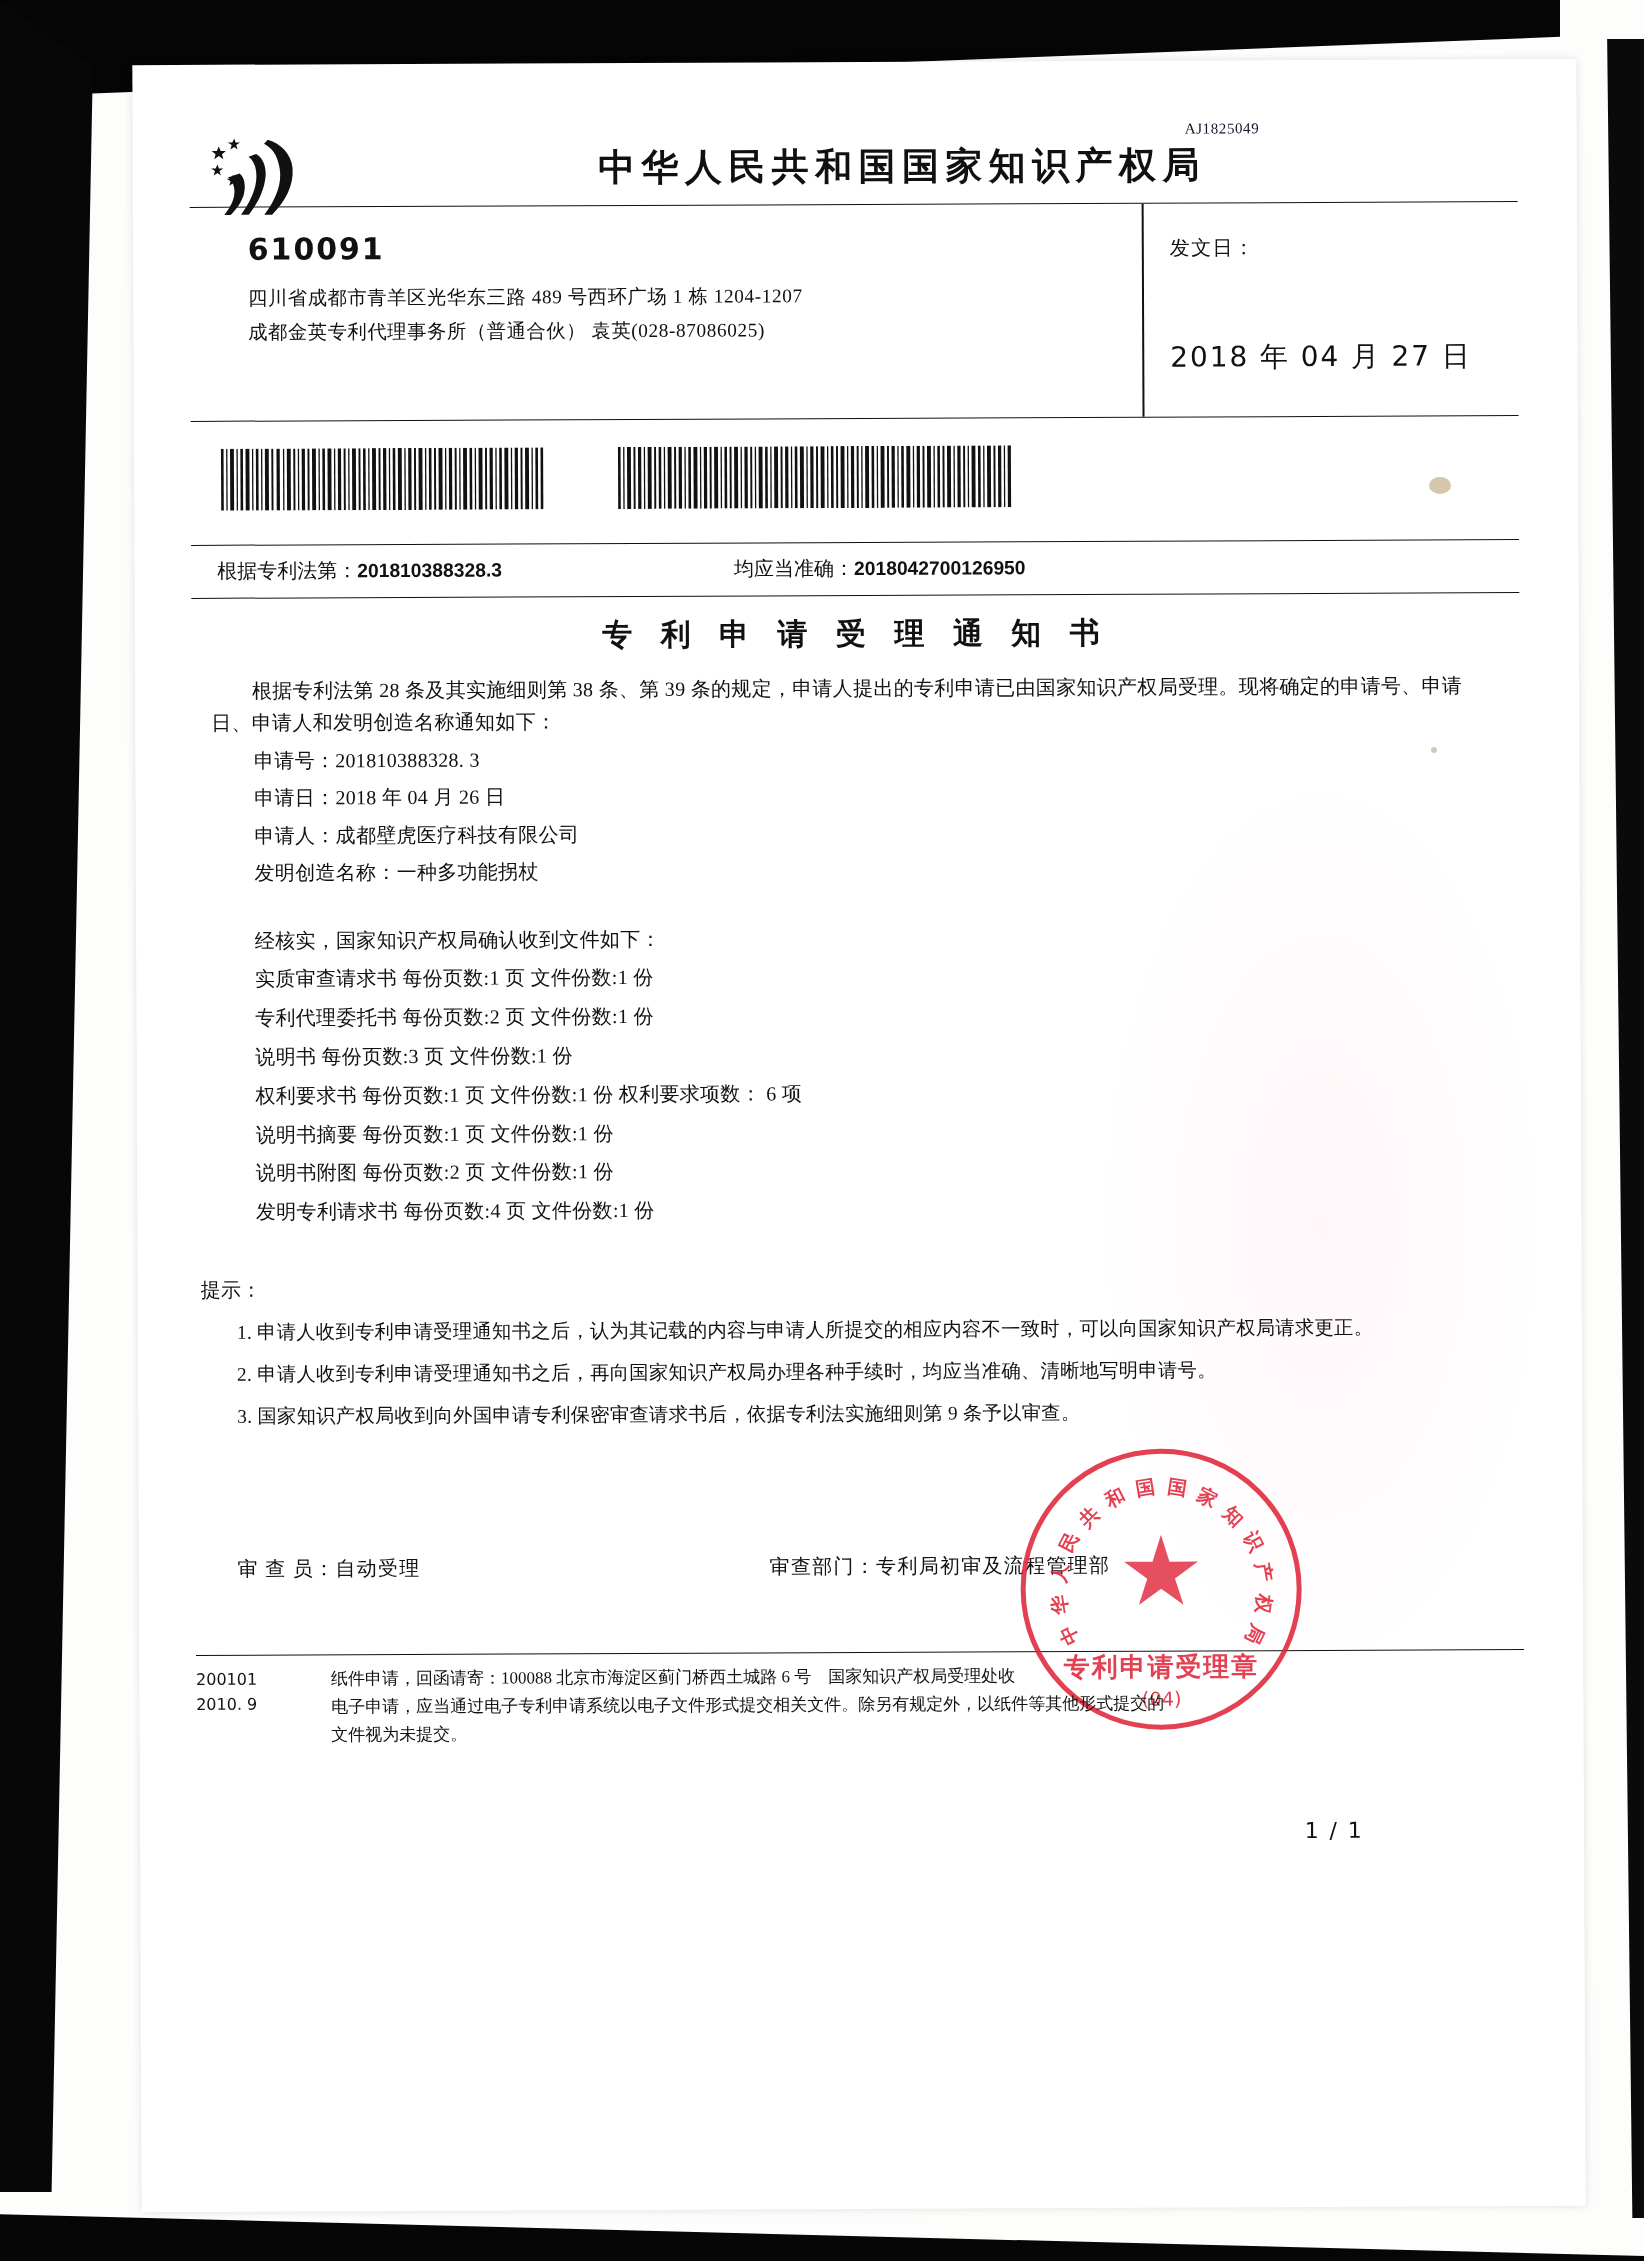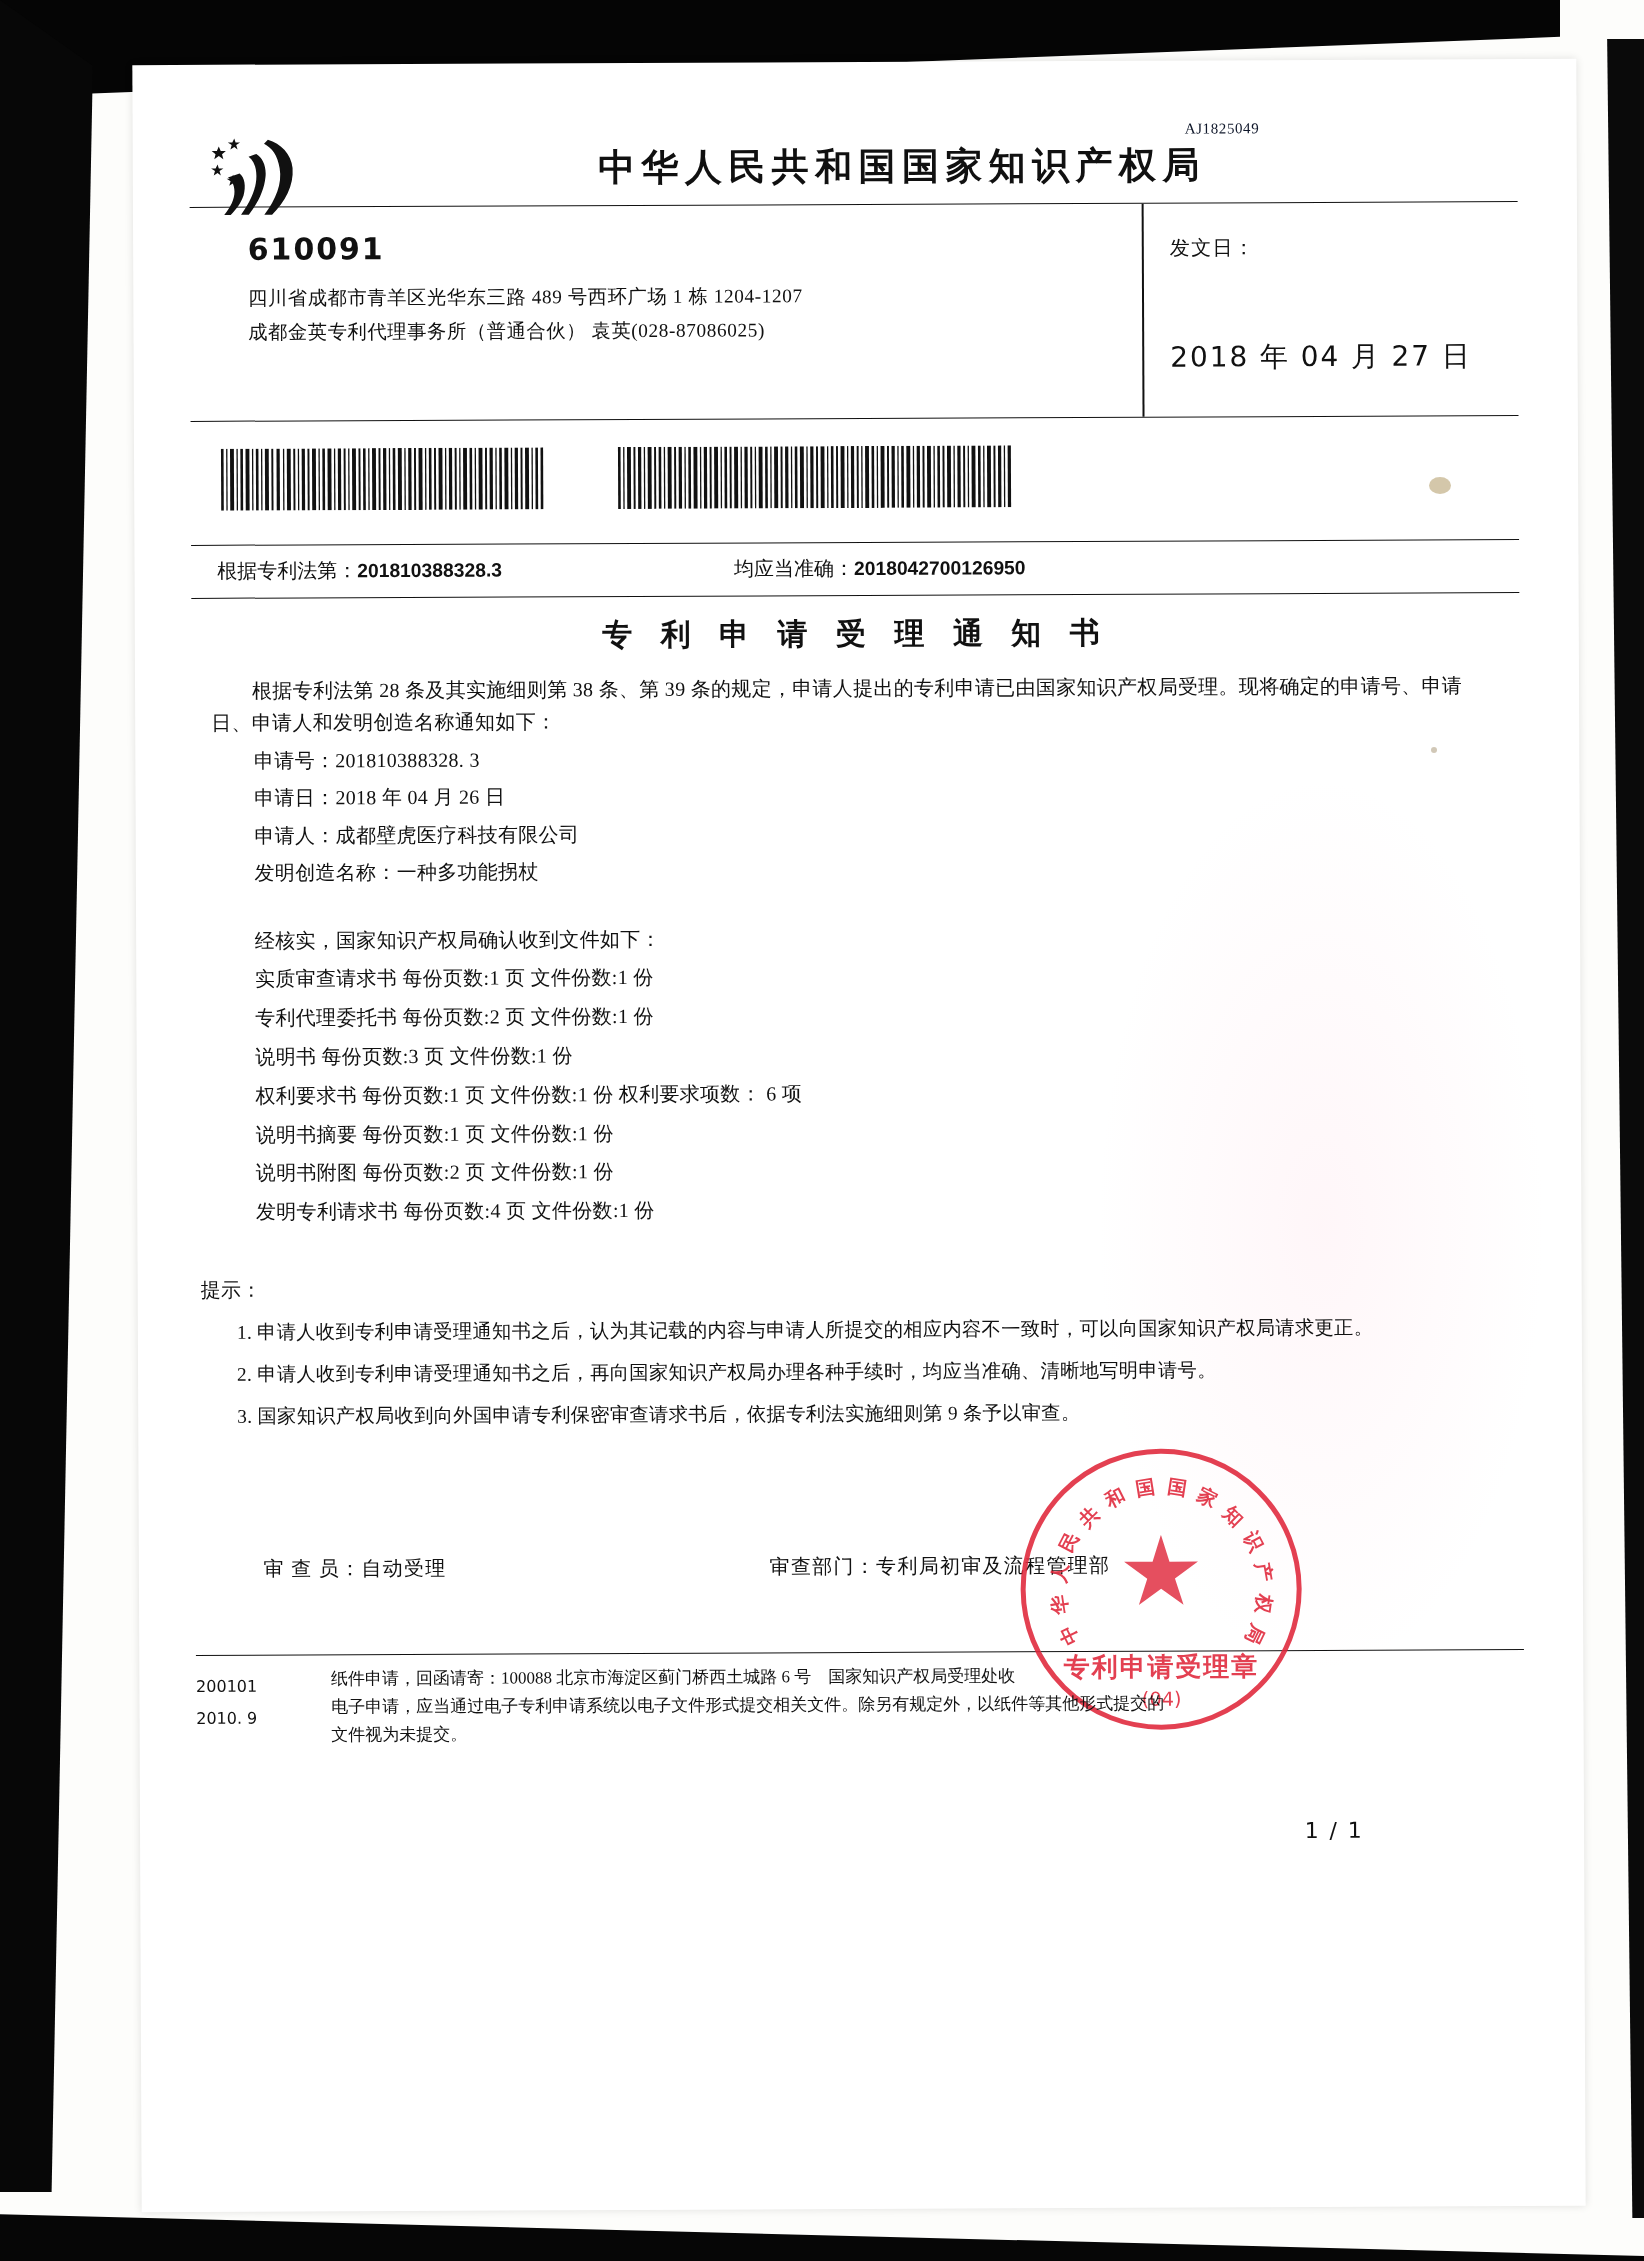--- a/index.html
+++ b/index.html
@@ -251,21 +251,21 @@
     padding: 0 6.4px;
   }
 
   
   .sign-row {
     position: relative;
     margin-top: 123px;
     height: 77px;
     font-size: 20px;
   }
-  .examiner { position: absolute; left: 68px; top: 0; letter-spacing: 1.3px; text-align: center; }
+  .examiner { position: absolute; left: 42px; top: 0; letter-spacing: 1.3px; text-align: center; }
   .dept { position: absolute; left: 574px; top: 0; letter-spacing: 1.3px; }
 
   
   .seal {
     position: absolute;
     left: 825px;
     top: -103px;
     width: 271px;
     height: 271px;
     border-radius: 50%;
@@ -331,21 +331,21 @@
     margin-top: 10.3px;
     font-size: 17px;
     line-height: 1.5;
   }
   .footer-code {
     position: absolute;
     left: 0; top: 0;
     font-family: "DejaVu Sans", sans-serif;
     font-size: 16px;
   }
-  .footer-code div { margin-top: 8px; }
+  .footer-code div { margin-top: 1px; }
   .footer-body {
     padding-left: 135px;
   }
   .footer-body div { margin-top: 2.6px; }
   .pageno {
     margin-top: 71px;
     text-align: right;
     padding-right: 161px;
     font-family: "DejaVu Sans", sans-serif;
     font-size: 22px;

